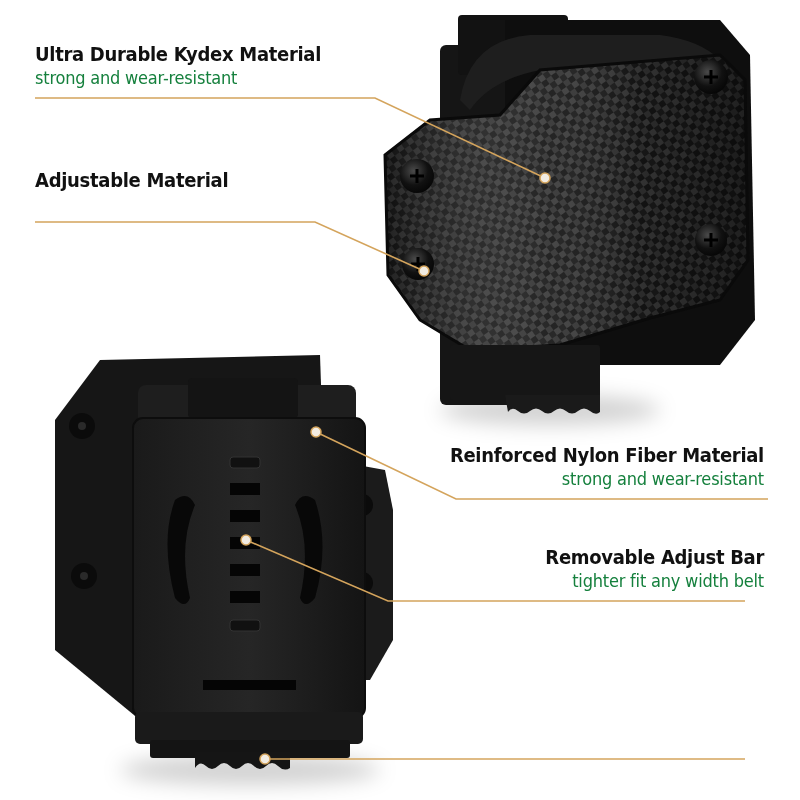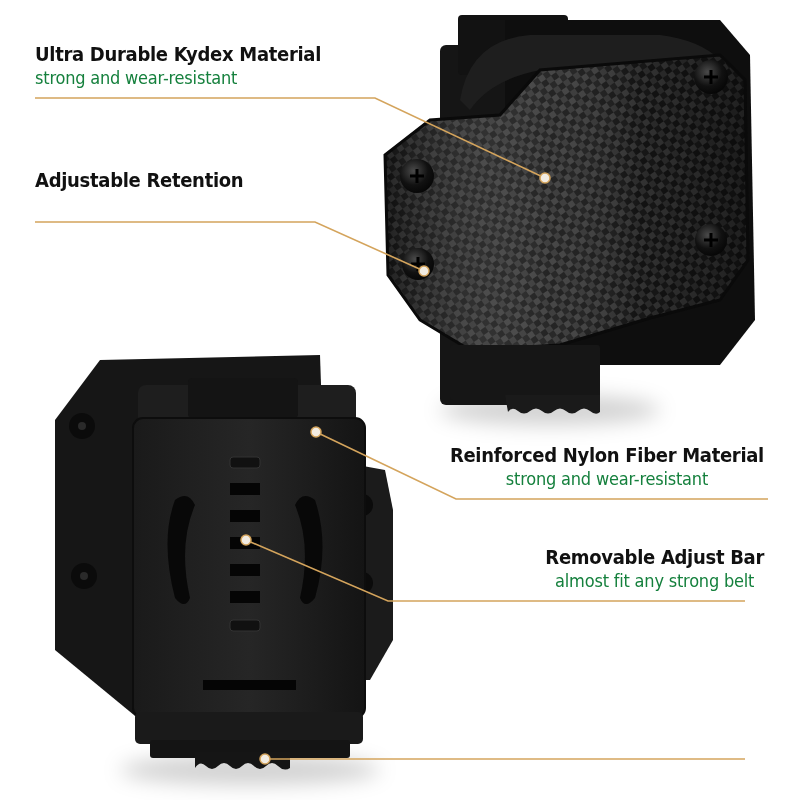--- a/index.html
+++ b/index.html
@@ -4,21 +4,21 @@
 <style>
   html, body { margin:0; padding:0; }
   body { width:800px; height:800px; background:#ffffff; position:relative; overflow:hidden;
          font-family: "DejaVu Sans Condensed", "Liberation Sans Narrow", "DejaVu Sans", sans-serif; }
   .stage { position:absolute; left:0; top:0; width:800px; height:800px; }
   .callout { position:absolute; color:#111; }
   .callout .title { font-weight:bold; font-size:20px; letter-spacing:-0.3px; line-height:24px; white-space:nowrap;
                     font-stretch: condensed; }
   .callout .sub { font-size:18px; line-height:24px; color:#15803d; white-space:nowrap; letter-spacing:-0.2px; }
   .left { text-align:left; }
-  .right { text-align:center; }
+  .right { text-align:right; }
   svg.overlay { position:absolute; left:0; top:0; }
   .shadow { position:absolute; border-radius:50%; filter:blur(10px); background:rgba(0,0,0,0.18); }
 </style>
 </head>
 <body>
 
 <div class="stage">
 
   <div class="shadow" style="left:440px;top:395px;width:220px;height:30px;"></div>
   <div class="shadow" style="left:120px;top:755px;width:260px;height:30px;"></div>
@@ -133,27 +133,27 @@
       <circle cx="265" cy="759" r="5"></circle>
     </g>
   </svg>
 
   <div class="callout left" style="left:35px;top:42px;">
     <div class="title">Ultra Durable Kydex Material</div>
     <div class="sub">strong and wear-resistant</div>
   </div>
 
   <div class="callout left" style="left:35px;top:168px;">
-    <div class="title">Adjustable Retention</div>
+    <div class="title">Adjustable Material</div>
   </div>
 
   <div class="callout right" style="right:36px;top:443px;">
     <div class="title">Reinforced Nylon Fiber Material</div>
     <div class="sub">strong and wear-resistant</div>
   </div>
 
   <div class="callout right" style="right:36px;top:545px;">
     <div class="title">Removable Adjust Bar</div>
-    <div class="sub">almost fit any strong belt</div>
+    <div class="sub">tighter fit any width belt</div>
   </div>
 
 
 </div>
 
 </body></html>

